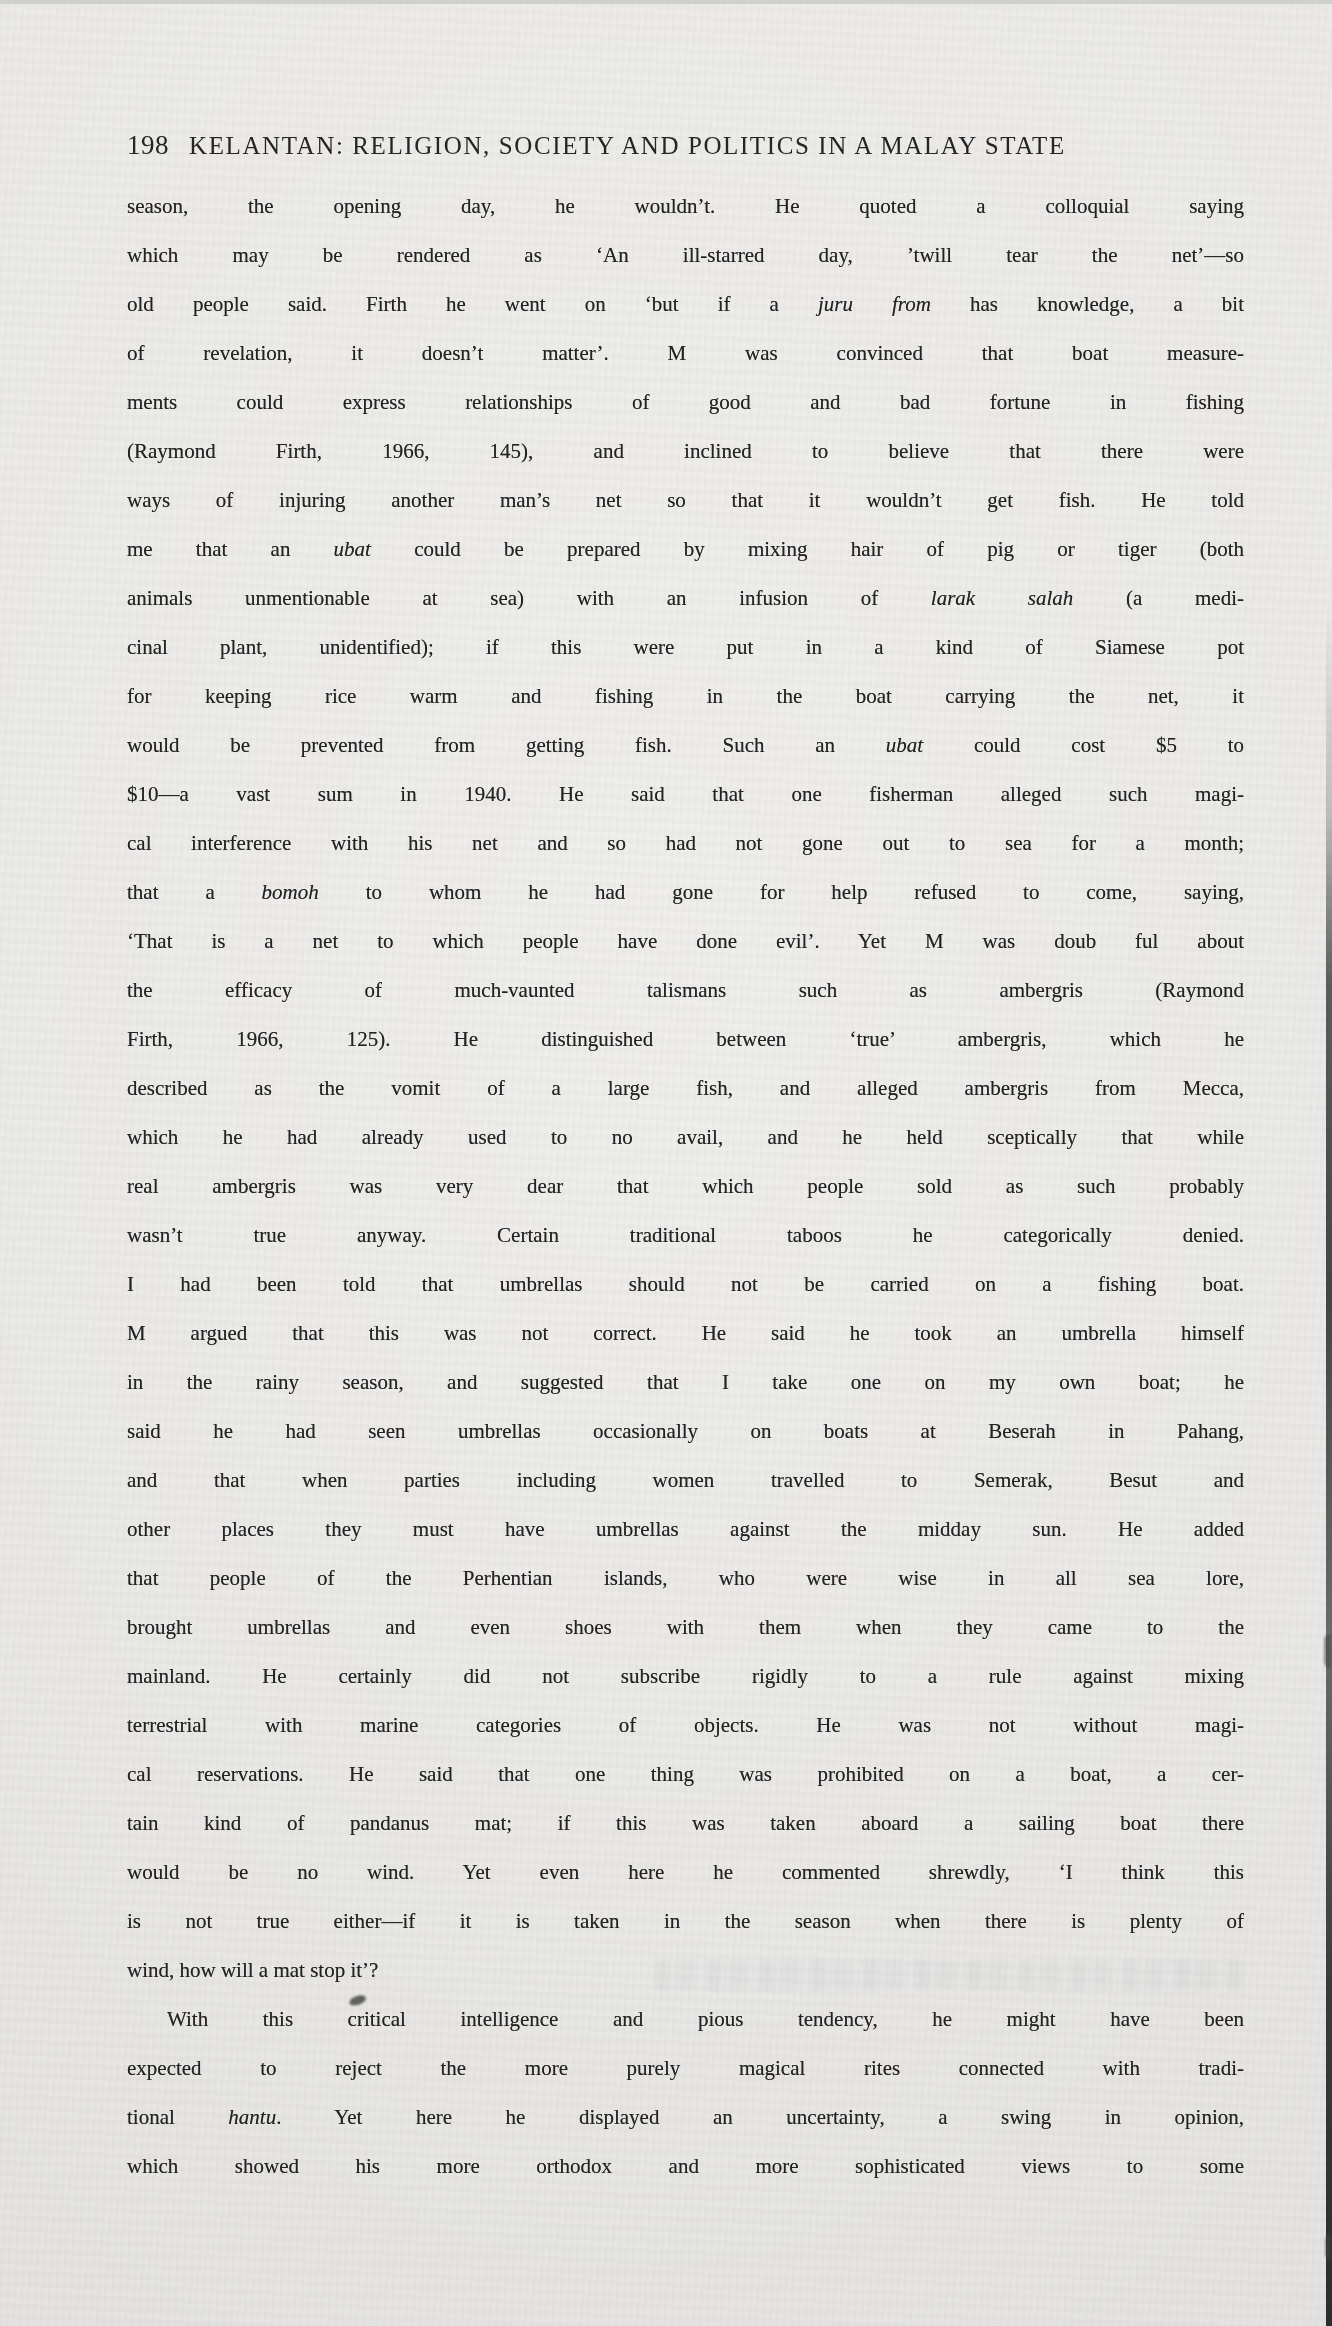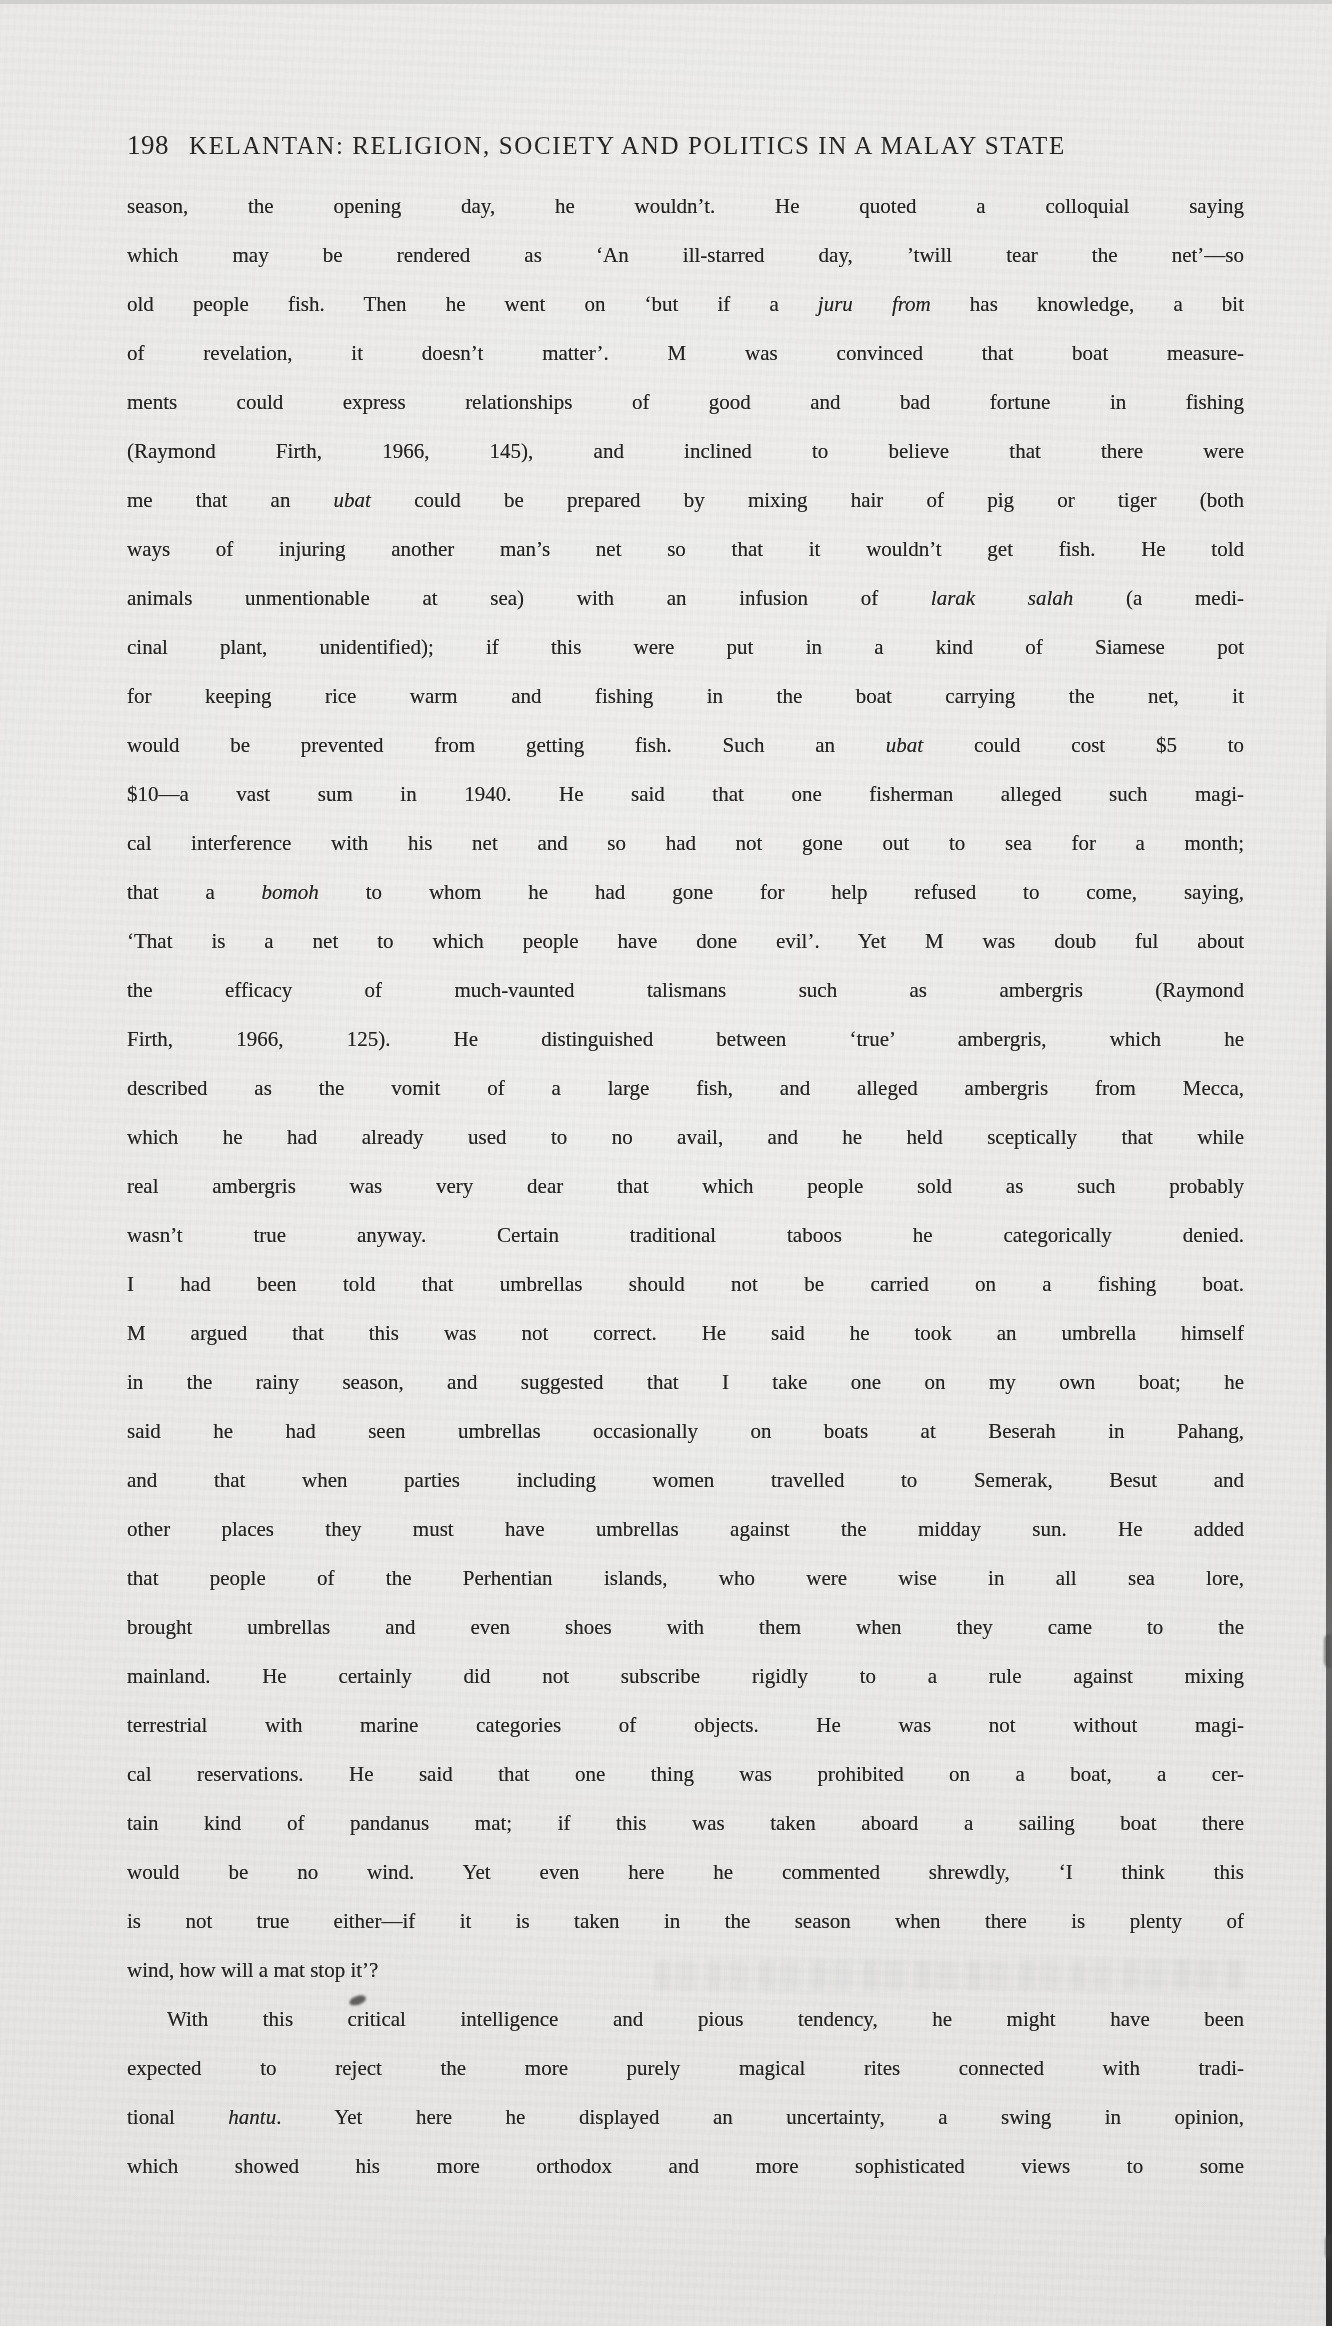--- a/index.html
+++ b/index.html
@@ -142,26 +142,26 @@
 
   <div class="grain"></div>
 
   <div class="running-head">
     <span class="pgnum">198</span><span>KELANTAN: RELIGION, SOCIETY AND POLITICS IN A MALAY STATE</span>
   </div>
 
   <div class="body-text">
       <div class="line just"><span>season, the opening day, he wouldn’t. He quoted a colloquial saying</span></div>
       <div class="line just"><span>which may be rendered as ‘An ill-starred day, ’twill tear the net’—so</span></div>
-      <div class="line just"><span>old people fish. Then he went on ‘but if a </span><span class="it">juru from</span><span> has knowledge, a bit</span></div>
+      <div class="line just"><span>old people said. Firth he went on ‘but if a </span><span class="it">juru from</span><span> has knowledge, a bit</span></div>
       <div class="line just"><span>of revelation, it doesn’t matter’. M was convinced that boat measure-</span></div>
       <div class="line just"><span>ments could express relationships of good and bad fortune in fishing</span></div>
       <div class="line just"><span>(Raymond Firth, 1966, 145), and inclined to believe that there were</span></div>
+      <div class="line just"><span>ways of injuring another man’s net so that it wouldn’t get fish. He told</span></div>
       <div class="line just"><span>me that an </span><span class="it">ubat</span><span> could be prepared by mixing hair of pig or tiger (both</span></div>
-      <div class="line just"><span>ways of injuring another man’s net so that it wouldn’t get fish. He told</span></div>
       <div class="line just"><span>animals unmentionable at sea) with an infusion of </span><span class="it">larak salah</span><span> (a medi-</span></div>
       <div class="line just"><span>cinal plant, unidentified); if this were put in a kind of Siamese pot</span></div>
       <div class="line just"><span>for keeping rice warm and fishing in the boat carrying the net, it</span></div>
       <div class="line just"><span>would be prevented from getting fish. Such an </span><span class="it">ubat</span><span> could cost $5 to</span></div>
       <div class="line just"><span>$10—a vast sum in 1940. He said that one fisherman alleged such magi-</span></div>
       <div class="line just"><span>cal interference with his net and so had not gone out to sea for a month;</span></div>
       <div class="line just"><span>that a </span><span class="it">bomoh</span><span> to whom he had gone for help refused to come, saying,</span></div>
       <div class="line just"><span>‘That is a net to which people have done evil’. Yet M was doub ful about</span></div>
       <div class="line just"><span>the efficacy of much-vaunted talismans such as ambergris (Raymond</span></div>
       <div class="line just"><span>Firth, 1966, 125). He distinguished between ‘true’ ambergris, which he</span></div>

